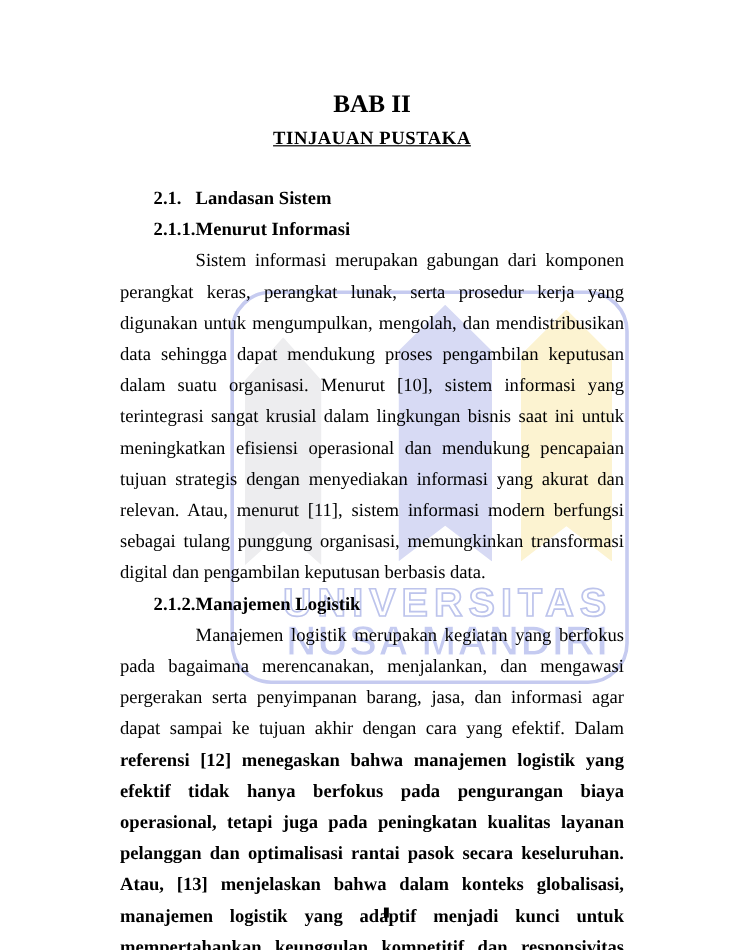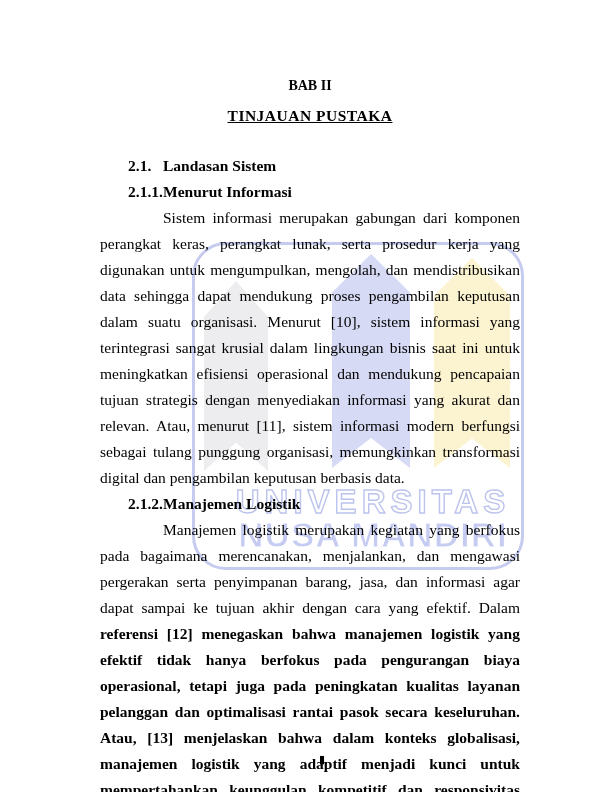--- a/index.html
+++ b/index.html
@@ -67,21 +67,21 @@
     left: 100px; top: 73px;
     width: 420px;
     z-index: 2;
     font-size: 15.5px;
     line-height: 26px;
   }
   .chapter-heading {
     text-align: center;
     font-weight: bold;
     margin: 0;
-    font-size: 14px;
+    font-size: 21px;
     line-height: 26px;
   }
   .chapter-title {
     text-align: center;
     font-weight: bold;
     margin: 4px 0 24px 0;
     font-size: 15.5px;
     line-height: 26px;
     letter-spacing: 0.5px;
     text-decoration: underline;

